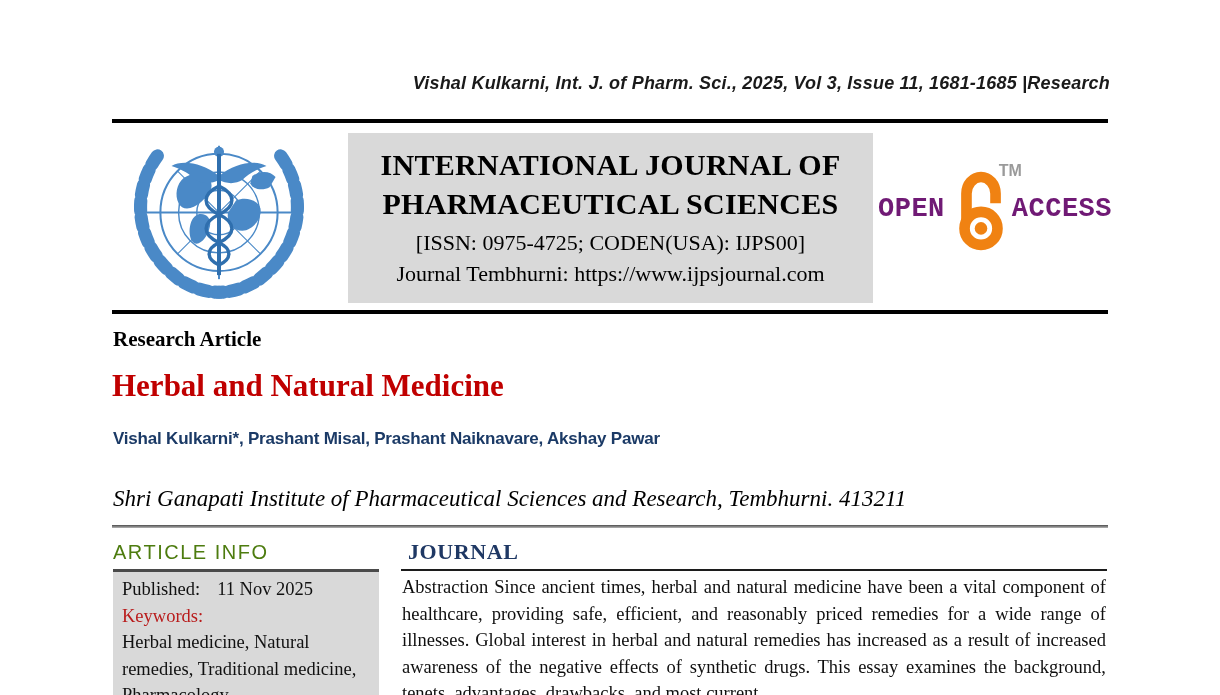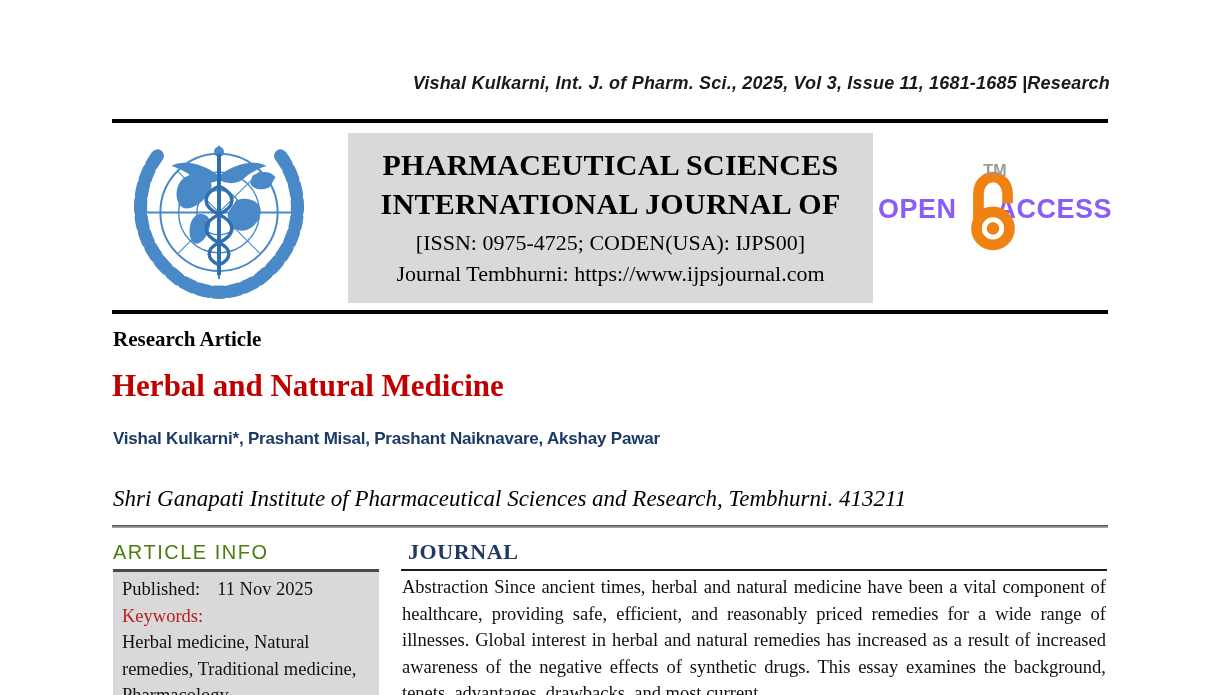--- a/index.html
+++ b/index.html
@@ -22,22 +22,22 @@
   .masthead-box {
     position:absolute; left:348px; top:133px; width:525px; height:170px;
     background:#D9D9D9; text-align:center; padding-top:12px;
   }
   .jtitle { font-weight:bold; font-size:30px; line-height:39px; letter-spacing:0.3px; color:#000; }
   .jissn  { font-size:22px; line-height:33px; margin-top:3px; color:#000; }
   .jhome  { font-size:22px; line-height:30px; color:#000; }
 
   .oa { position:absolute; left:878px; top:162px; width:234px; height:94px;
         display:flex; align-items:center; justify-content:center; }
-  .oa-word { font-family:Liberation Sans, sans-serif; font-weight:bold;
-             font-size:27px; color:#8b5cf6; letter-spacing:0.5px; }
+  .oa-word { font-family:Liberation Mono, monospace; font-weight:bold;
+             font-size:27px; color:#701a75; letter-spacing:0.5px; }
   .oa-lock-wrap { position:relative; width:62px; height:94px; margin:0 5px; }
   .oa-lock { position:absolute; left:0; top:2px; width:62px; height:90px; }
   .oa-tm { position:absolute; top:0; right:-15px;
            font-family:"Liberation Sans", sans-serif; font-weight:bold;
            font-size:16px; color:#9a9a9a; }
 
   .article-type { position:absolute; left:113px; top:327px; font-weight:bold; font-size:21px; color:#000; }
   .article-title { position:absolute; left:112px; top:368px; font-weight:bold; font-size:31px; color:#C00000; }
   .authors { position:absolute; left:113px; top:429px;
              font-family:"Liberation Sans", sans-serif; font-weight:bold;
@@ -93,22 +93,22 @@
       <circle cx="95" cy="18" r="5"></circle>
     </g>
     <g stroke="#2F6FAE" fill="none">
       <line x1="95" y1="20" x2="95" y2="140" stroke-width="4"></line>
       <path d="M95,52 C78,60 78,72 95,80 C112,88 112,100 95,108 C82,114 82,124 95,130" stroke-width="3.4"></path>
       <path d="M95,52 C112,60 112,72 95,80 C78,88 78,100 95,108 C108,114 108,124 95,130" stroke-width="3.4"></path>
     </g>
   </svg>
 
   <div class="masthead-box">
+    <div class="jtitle">INTERNATIONAL JOURNAL OF</div>
     <div class="jtitle">PHARMACEUTICAL SCIENCES</div>
-    <div class="jtitle">INTERNATIONAL JOURNAL OF</div>
     <div class="jissn">[ISSN: 0975-4725; CODEN(USA): IJPS00]</div>
     <div class="jhome">Journal Tembhurni: https://www.ijpsjournal.com</div>
   </div>
 
   <div class="oa">
     <span class="oa-word">OPEN</span>
     <span class="oa-lock-wrap">
       <svg class="oa-lock" viewBox="0 0 64 92" xmlns="http://www.w3.org/2000/svg">
         <path d="M17,58 V30 A15,17 0 0 1 47,30 V40" stroke="#F08212" stroke-width="11" fill="none"></path>
         <circle cx="32" cy="66" r="17" stroke="#F08212" stroke-width="11" fill="none"></circle>

